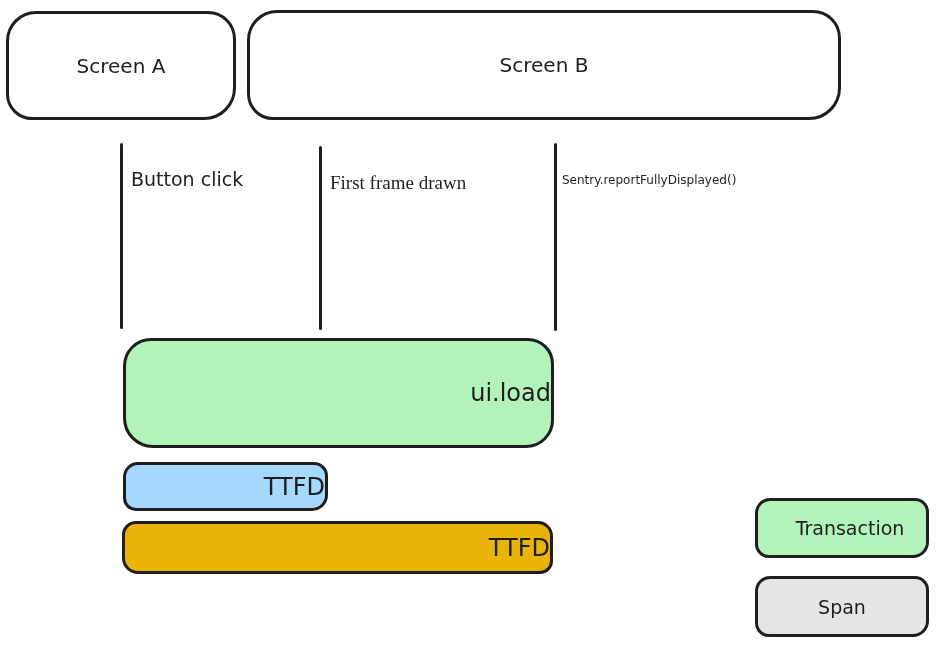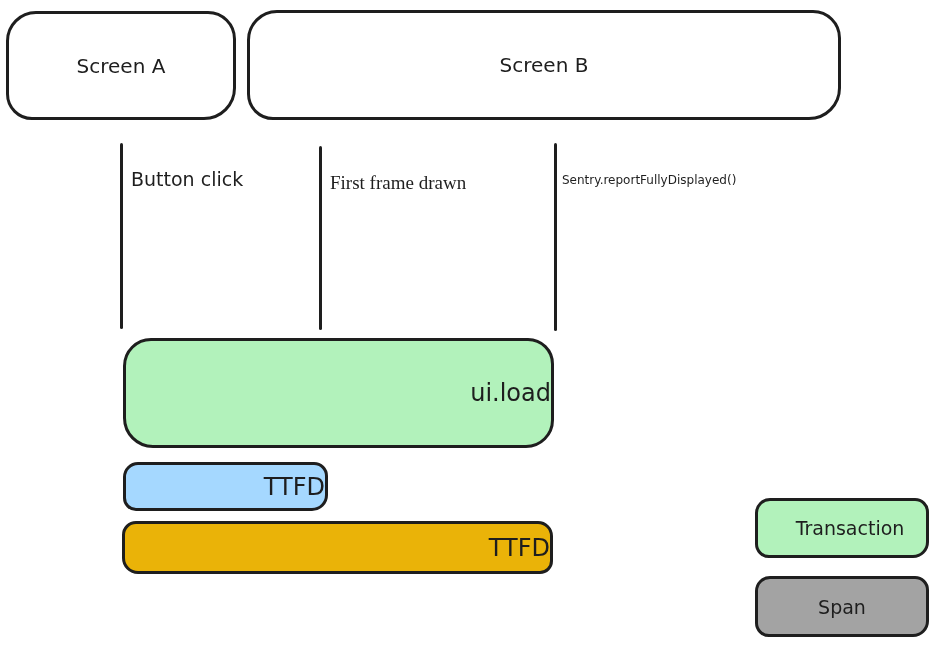--- a/index.html
+++ b/index.html
@@ -108,17 +108,17 @@
   <div class="bar bar-ttid" data-fill="span" style="background: rgb(165, 216, 255);">
     <span>TTFD</span>
   </div>
   <div class="bar bar-ttfd" data-fill="span" style="background: #eab308;">
     <span>TTFD</span>
   </div>
 
   <div class="legend-box legend-transaction" data-fill="transaction" style="background: rgb(178, 242, 187); padding-left: 16px;">
     <span>Transaction</span>
   </div>
-  <div class="legend-box legend-span" data-fill="span" style="background: #a3a3a3;">
+  <div class="legend-box legend-span" data-fill="span" style="background: #e5e5e5;">
     <span>Span</span>
   </div>
 
 </div>
 
 </body></html>

